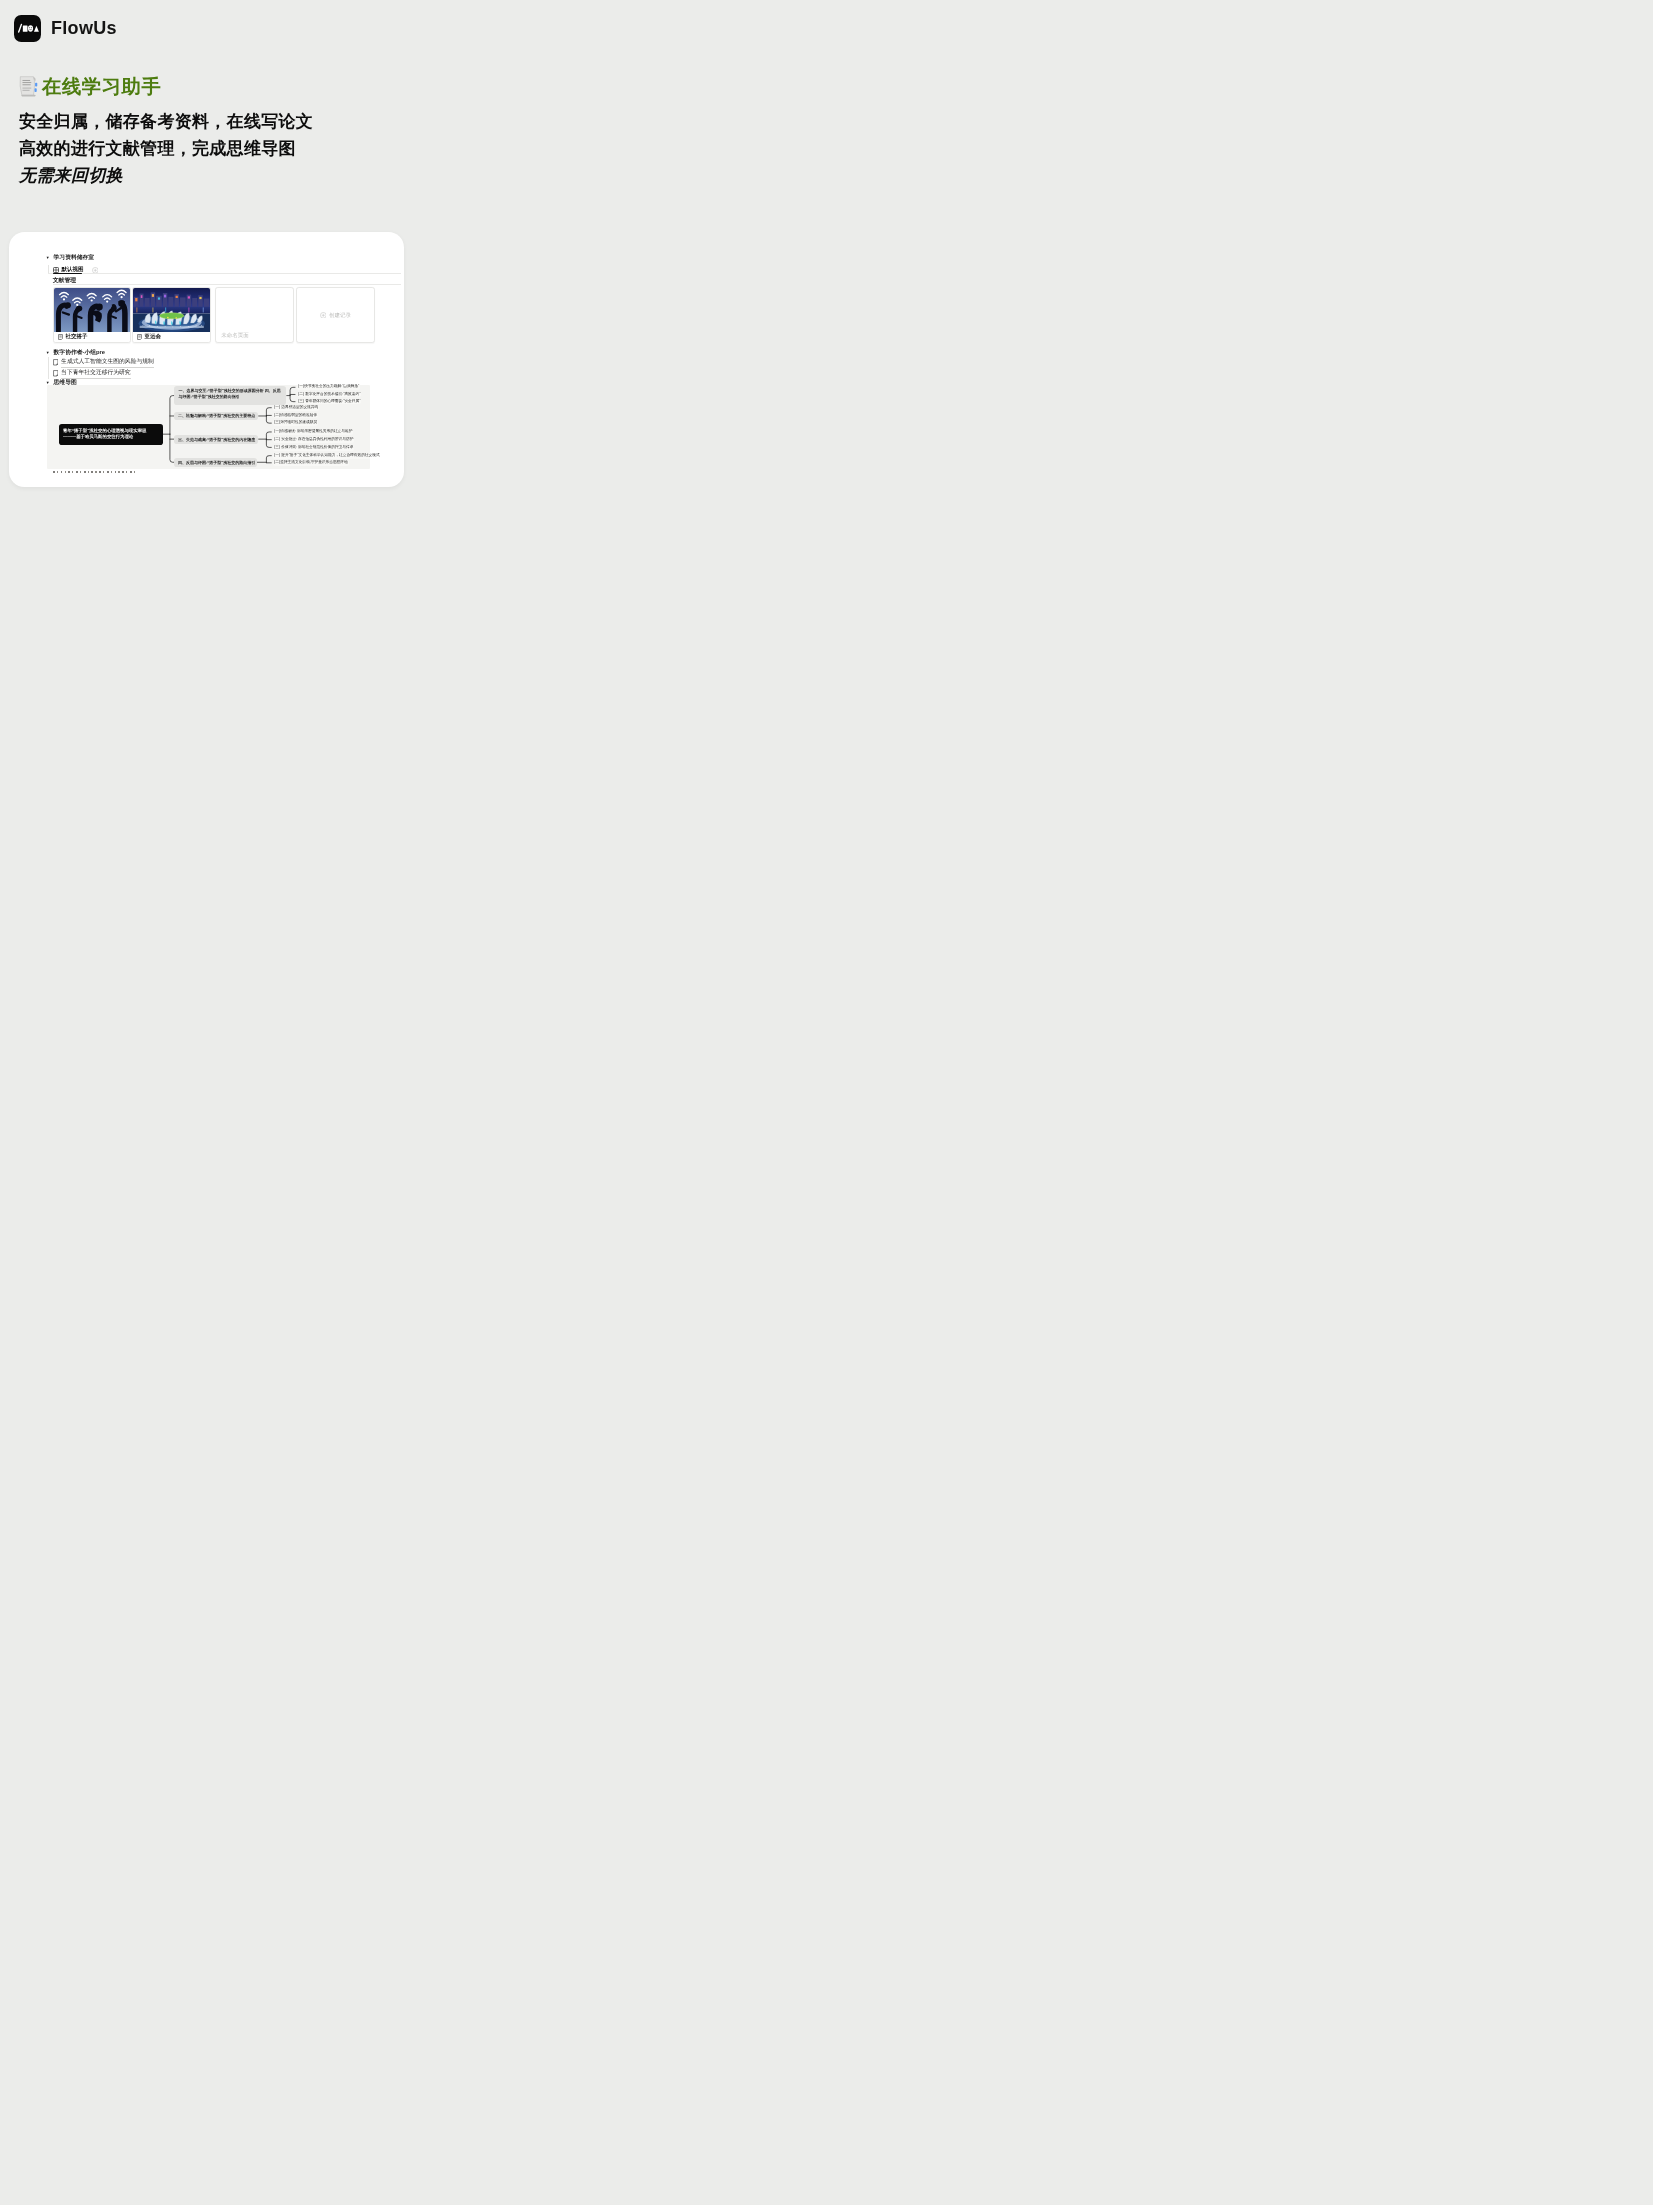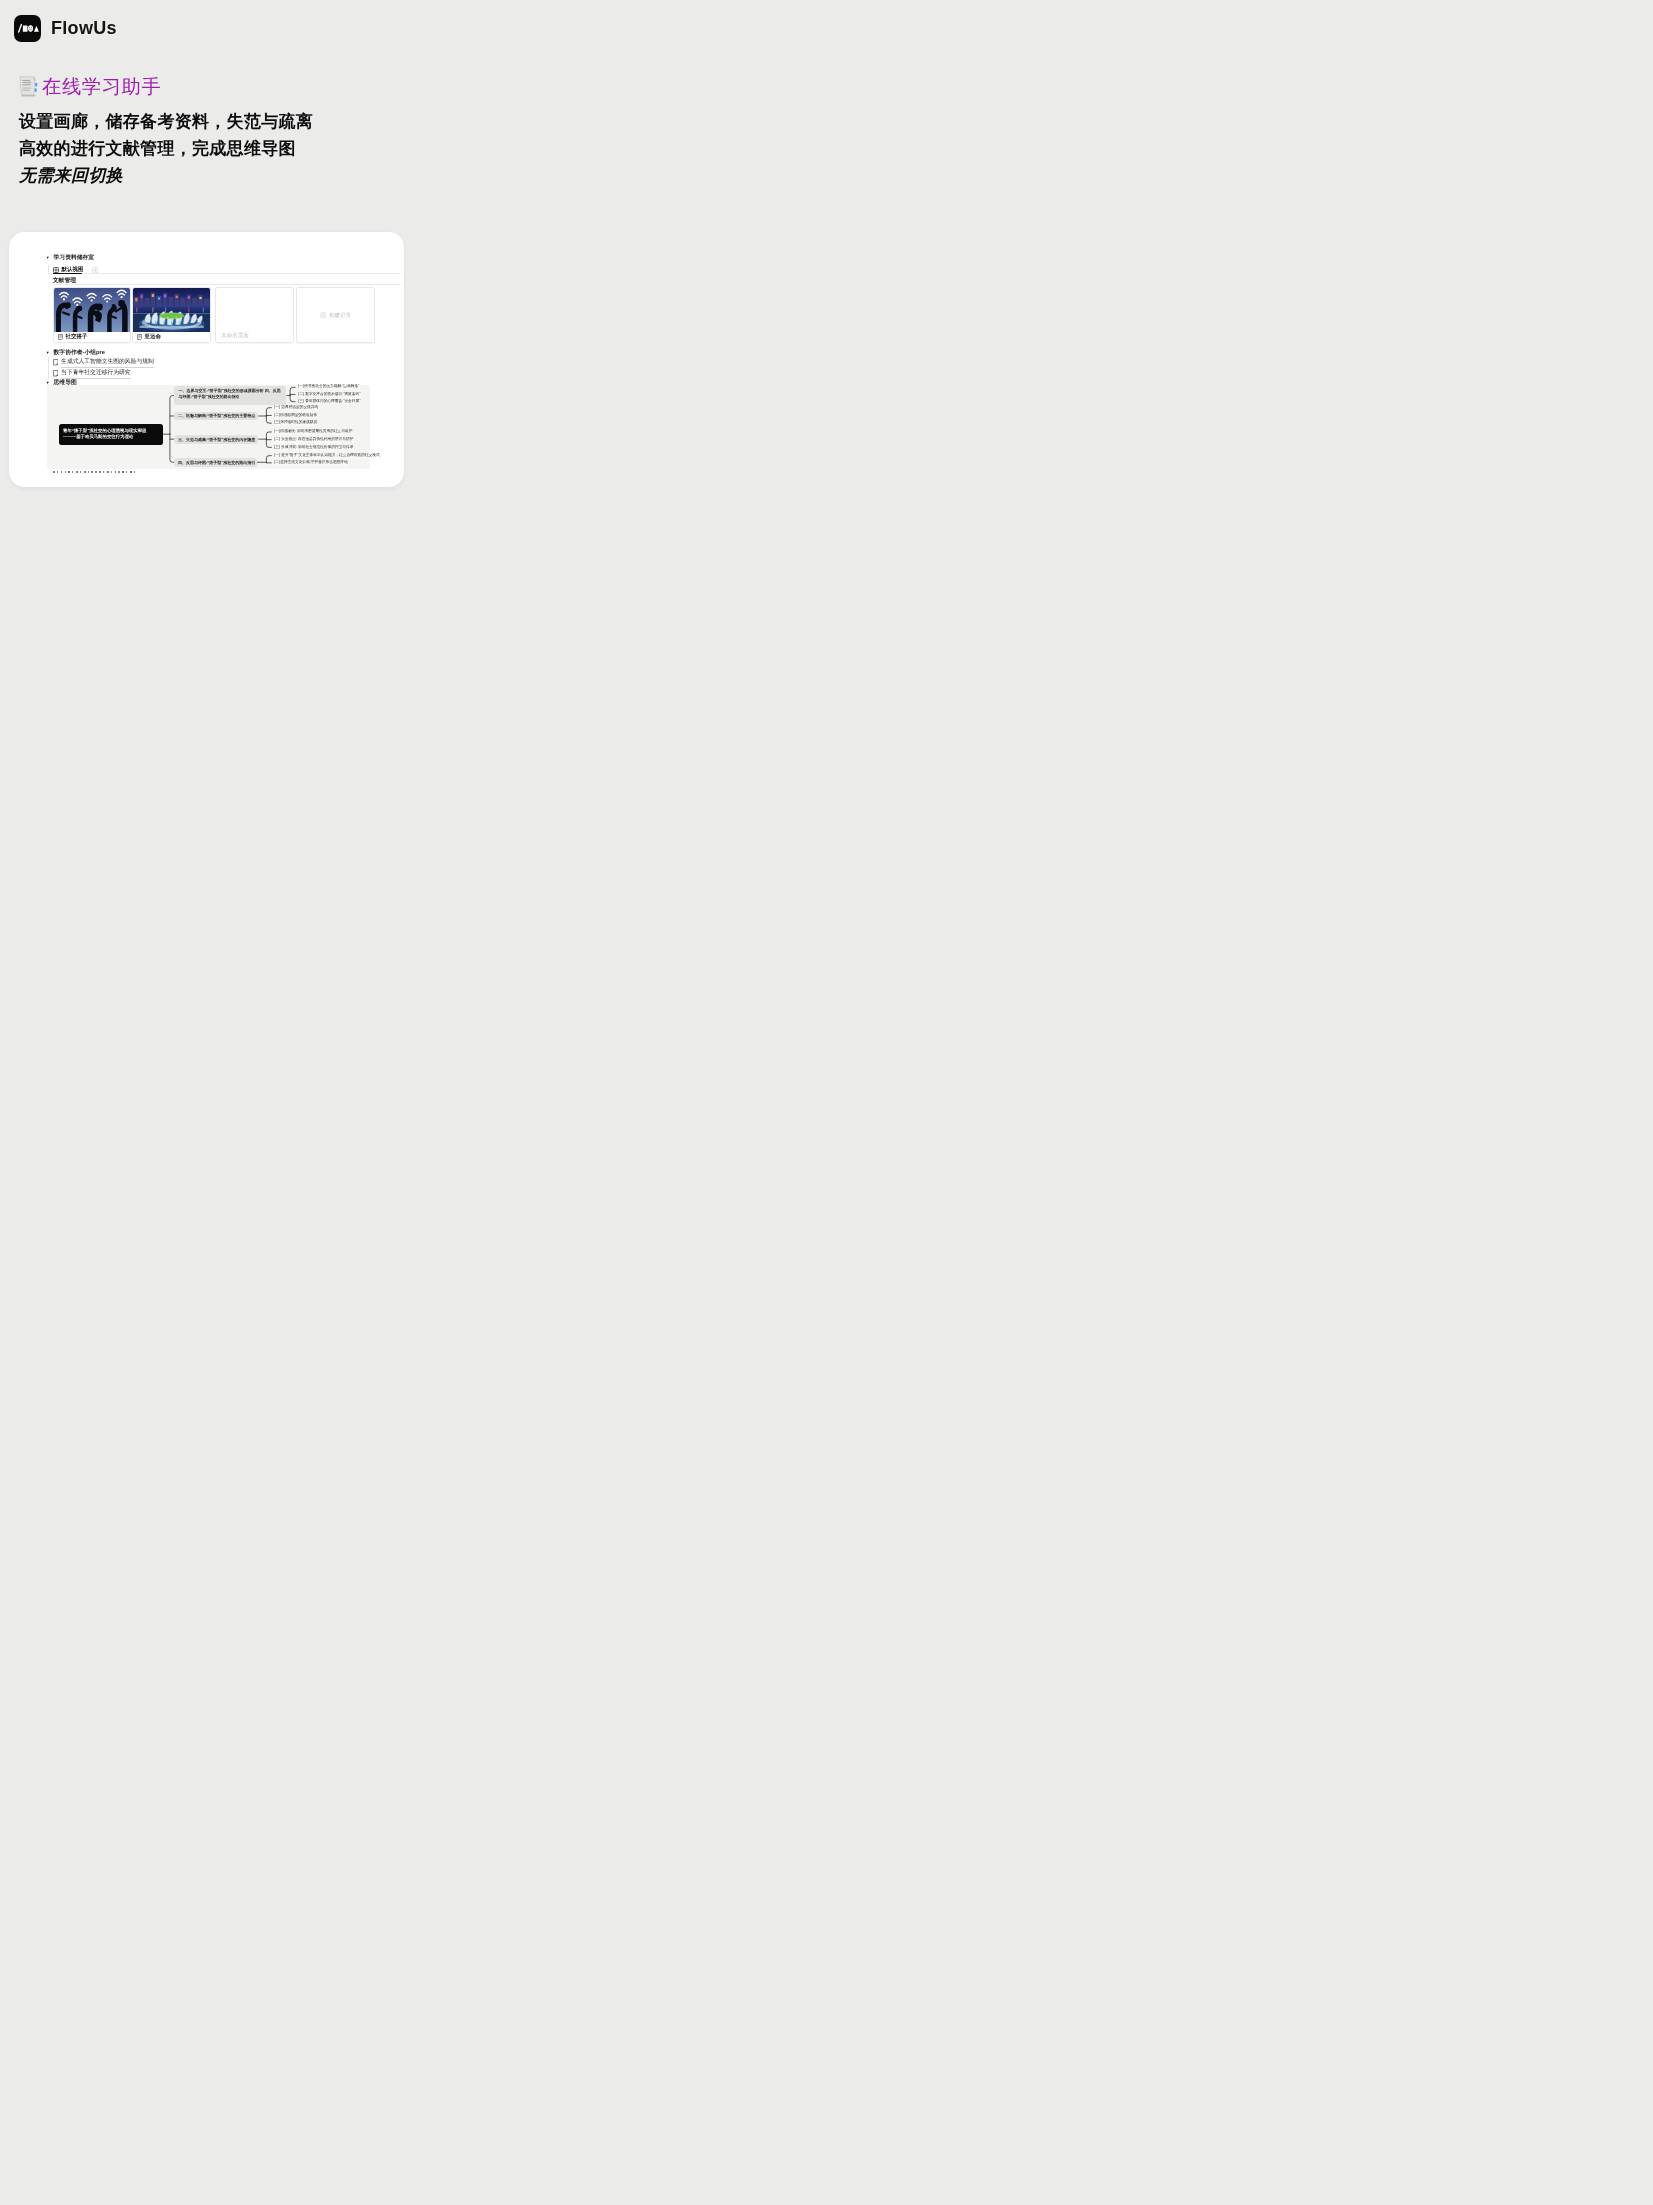--- a/index.html
+++ b/index.html
@@ -5,21 +5,21 @@
   html,body{margin:0;padding:0;}
   body{width:413px;height:551px;background:#ebecea;font-family:"Liberation Sans","DejaVu Sans",sans-serif;color:#111;overflow:hidden;}
   .page{position:relative;width:413px;height:551px;}
   .abs{position:absolute;}
 
   
   .logo-box{left:14.3px;top:15px;width:27px;height:27px;background:#0a0a0a;border-radius:7.2px;}
   .brand{left:51px;top:18px;font-size:18px;font-weight:800;letter-spacing:0.3px;color:#141414;}
 
   
-  .hero-title{left:42px;top:73px;font-size:19.3px;font-weight:400;letter-spacing:0.6px;color:#a21caf;}
+  .hero-title{left:42px;top:73px;font-size:19.3px;font-weight:700;letter-spacing:0.6px;color:#4d7c0f;}
   .hero-line{left:19px;font-size:17px;font-weight:600;letter-spacing:0.3px;color:#0d0d0d;white-space:nowrap;}
 
   
   .app-card{left:8.8px;top:232px;width:395px;height:255px;background:#ffffff;border-radius:15.4px;box-shadow:0 1.1px 4.4px rgba(0,0,0,.05);}
   .sec-head{font-size:5.8px;font-weight:600;color:#1d1d1d;display:flex;align-items:center;gap:3.9px;}
   .tri{font-size:3.9px;color:#222;transform:translateY(-0.3px);}
   .guide{width:0.6px;background:#e4e4e2;}
   .hline{height:0.6px;background:#e9e9e7;}
 
   .tab-label{font-size:5.5px;font-weight:600;color:#141414;}
@@ -71,21 +71,21 @@
       <rect x="10" y="13" width="16" height="1.6" fill="#9a9a98"></rect>
       <rect x="10" y="17" width="15" height="1.6" fill="#9a9a98"></rect>
       <rect x="10" y="23" width="16" height="1.6" fill="#adadab"></rect>
       <rect x="10" y="27" width="13" height="1.6" fill="#adadab"></rect>
       <rect x="33" y="14" width="4" height="7" rx="1.5" fill="#5b9bf5"></rect>
       <rect x="32" y="24" width="4" height="7" rx="1.5" fill="#5b9bf5"></rect>
       <rect x="8" y="36" width="26" height="3" rx="1.5" fill="#bcbcba"></rect>
     </svg>
   </div>
   <div class="abs hero-title">在线学习助手</div>
-  <div class="abs hero-line" style="top:110px;">设置画廊，储存备考资料，失范与疏离</div>
+  <div class="abs hero-line" style="top:110px;">安全归属，储存备考资料，在线写论文</div>
   <div class="abs hero-line" style="top:137px;">高效的进行文献管理，完成思维导图</div>
   <div class="abs hero-line" style="top:164px;font-style:italic;">无需来回切换</div>
 
   <div class="abs app-card">
 
     <div class="abs sec-head" style="left:37px;top:21px;">
       <span class="tri">▼</span>
       <span>学习资料储存室</span>
     </div>
 

